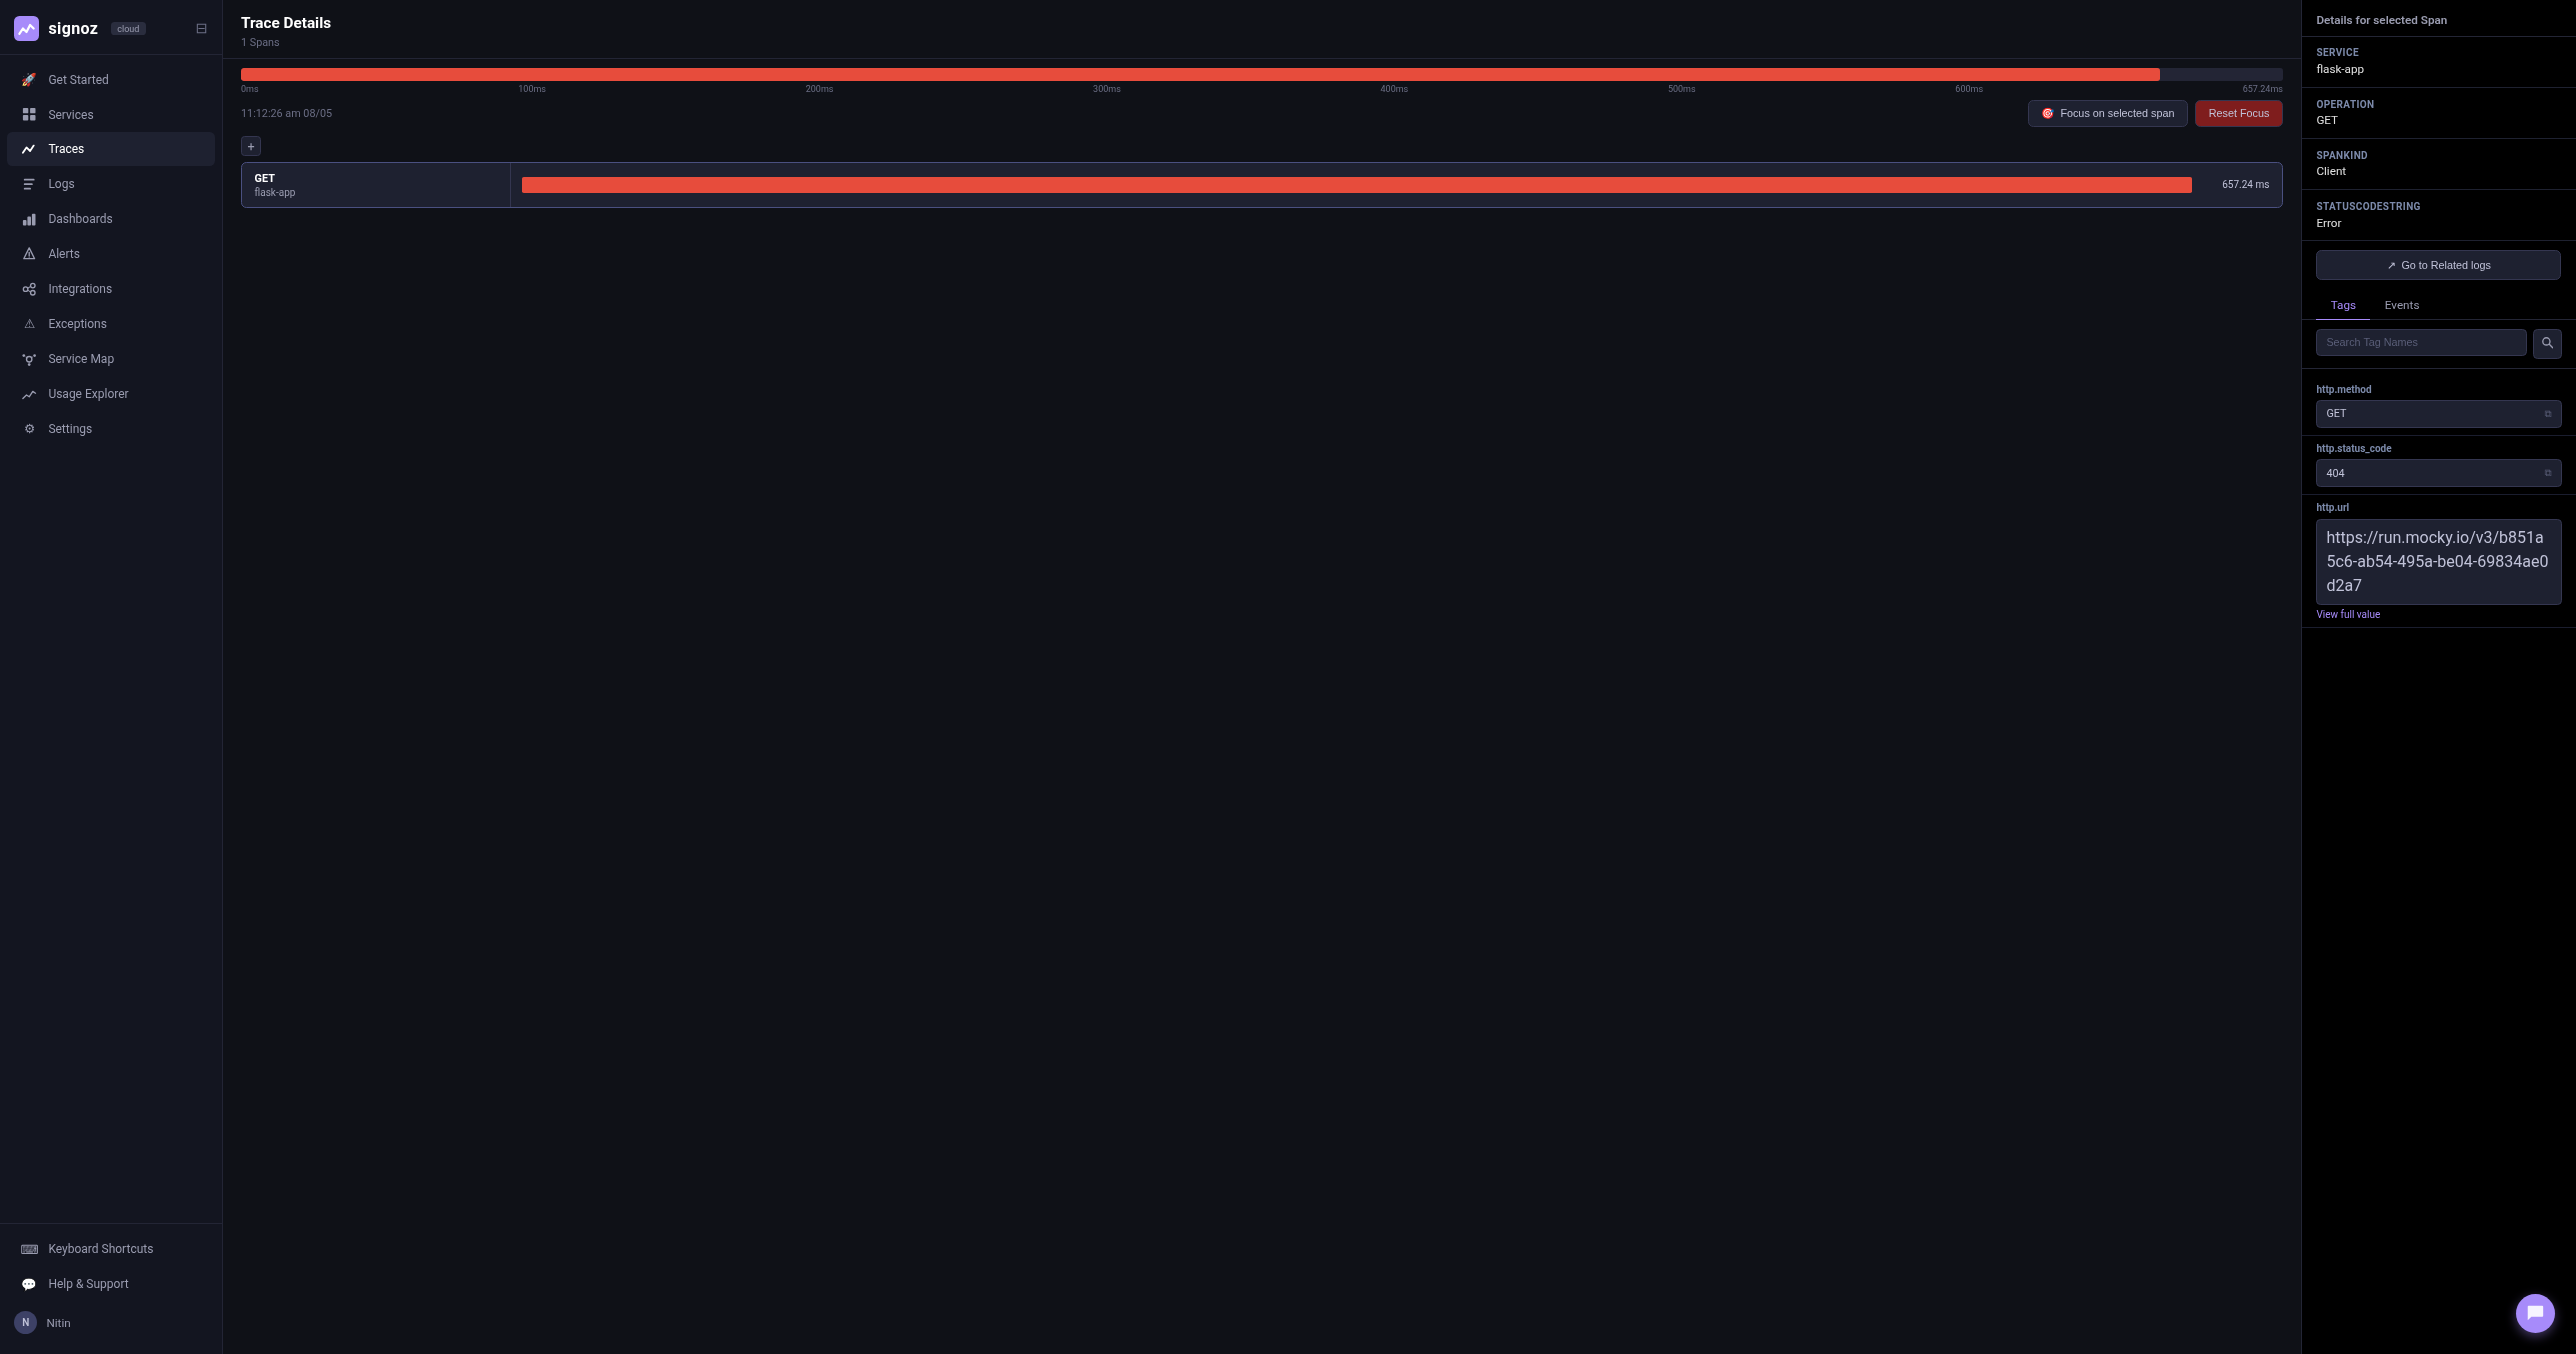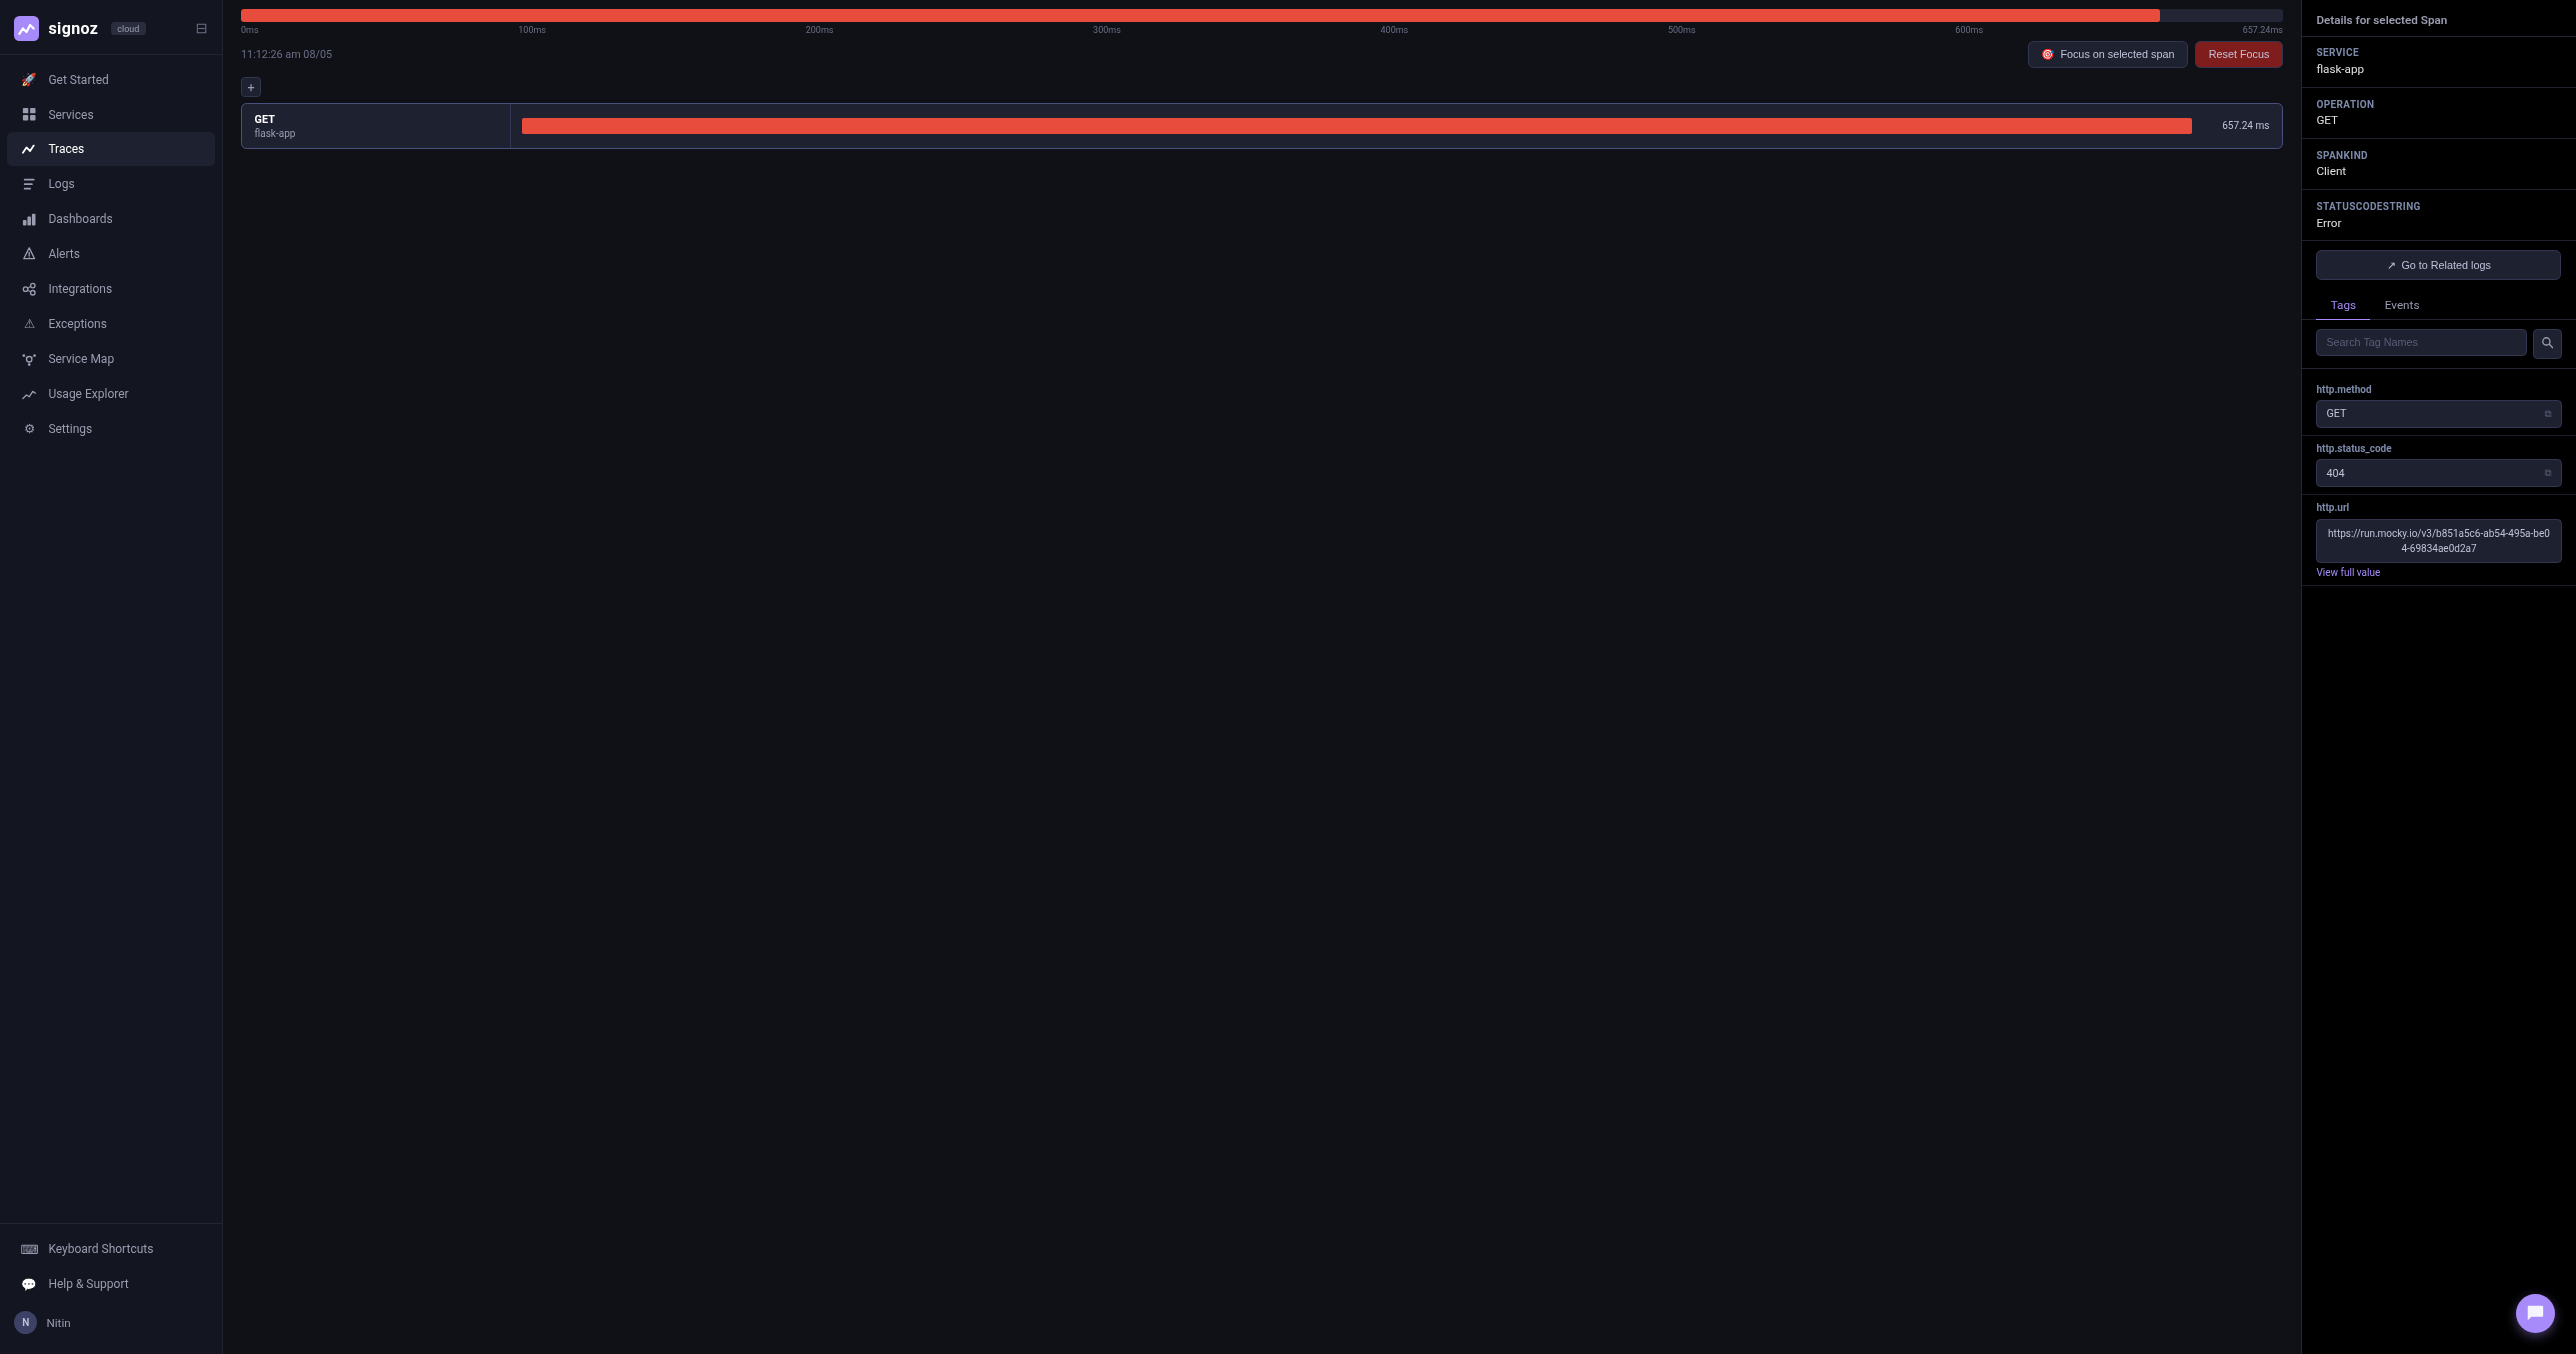--- a/index.html
+++ b/index.html
@@ -72,21 +72,21 @@
     .tag-search-input { flex: 1; background: #1e2130; border: 0.9px solid #343650; border-radius: 4.5px; padding: 6.3px 9px; color: #c0c2d8; font-size: 10.8px; outline: none; }
     .tag-search-input::placeholder { color: #5a5e78; }
     .tag-search-btn { background: #1e2130; border: 0.9px solid #343650; border-radius: 4.5px; padding: 6.3px 7.2px; cursor: pointer; color: #9a9cb0; }
 
     
     .tags-list { flex: 1; overflow-y: auto; padding: 7.2px 0; }
     .tag-item { padding: 7.2px 14.4px; border-bottom: 0.9px solid #1a1d2e; }
     .tag-name { font-size: 10px; font-weight: 700; color: #7c8aaa; margin-bottom: 5.4px; text-transform: none; letter-spacing: 0; }
     .tag-value-box { background: #1e2130; border: 0.9px solid #343650; border-radius: 4.5px; padding: 6.3px 9px; font-size: 10.8px; color: #c0c2d8; display: flex; align-items: center; justify-content: space-between; }
     .tag-copy-icon { color: #5a5e78; cursor: pointer; font-size: 10px; }
-    .tag-value-multiline { background: #1e2130; border: 0.9px solid #343650; border-radius: 4.5px; padding: 6.3px 9px; font-size: 10px; color: #c0c2d8; word-break: break-all; line-height: 1.5; text-align: center; }
+    .tag-value-multiline { background: #1e2130; border: 0.9px solid #343650; border-radius: 4.5px; padding: 6.3px 9px; font-size: 16px; color: #c0c2d8; word-break: break-all; line-height: 1.5; }
     .view-full-link { color: #a78bfa; font-size: 10px; cursor: pointer; margin-top: 3.6px; display: block; }
 
     
     ::-webkit-scrollbar { width: 5.4px; height: 5.4px; }
     ::-webkit-scrollbar-track { background: transparent; }
     ::-webkit-scrollbar-thumb { background: #343650; border-radius: 2.7px; }
 
     
     .chat-bubble { position: fixed; bottom: 21.5px; right: 21.5px; width: 39px; height: 39px; background: #a78bfa; border-radius: 50%; display: flex; align-items: center; justify-content: center; cursor: pointer; box-shadow: 0 3.6px 10.8px rgba(167,139,250,0.4); font-size: 18px; color: #fff; }
   </style>
@@ -213,20 +213,24 @@
     </div>
     <div class="user-item">
       <div class="user-avatar">N</div>
       <span>Nitin</span>
     </div>
   </div>
 </nav>
 
 <main class="main">
   <div class="trace-area">
+    <div class="trace-header">
+      <div class="trace-title">Trace Details</div>
+      <div class="trace-subtitle">1 Spans</div>
+    </div>
 
     <div class="timeline-container">
       <div class="timeline-bar-bg">
         <div class="timeline-bar-fill"></div>
       </div>
       <div class="timeline-labels">
         <span>0ms</span>
         <span>100ms</span>
         <span>200ms</span>
         <span>300ms</span>

